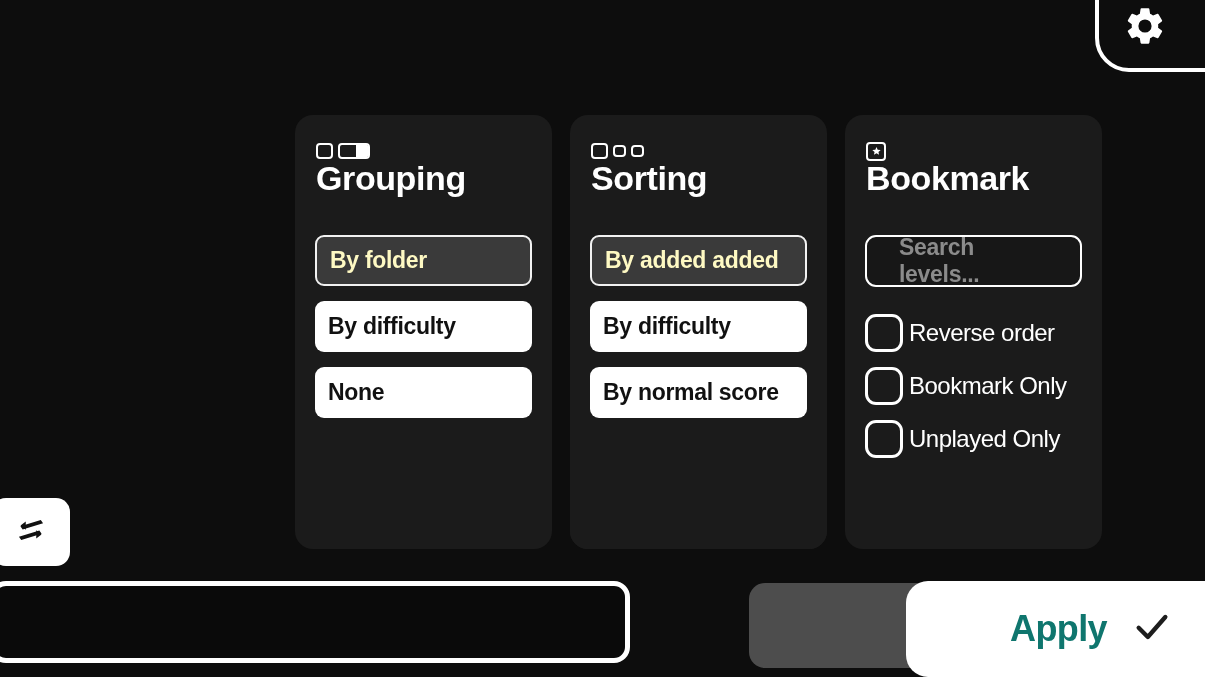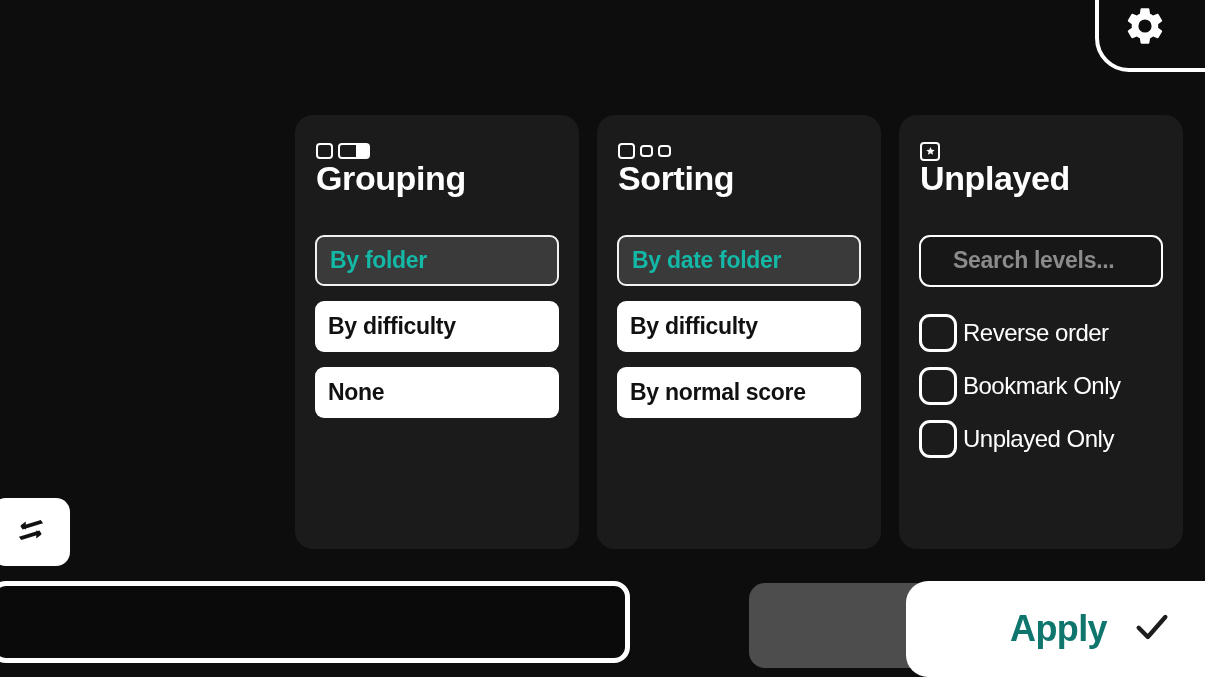--- a/index.html
+++ b/index.html
@@ -43,21 +43,21 @@
   #cards {
     position: absolute;
     left: 295px;
     top: 115px;
     width: 890px;
     height: 434px;
     display: flex;
     gap: 18px;
   }
   .card {
-    width: 284px;
+    width: 257px;
     background: #1b1b1b;
     border-radius: 18px;
     box-sizing: border-box;
     padding: 20px 20px 0 20px;
     position: relative;
     overflow: hidden;
   }
   .card-head-icon {
     height: 18px;
     display: flex;
@@ -106,21 +106,21 @@
     display: flex;
     align-items: center;
     padding: 0 13px;
     font-size: 23px;
     font-weight: 700;
     letter-spacing: -0.3px;
   }
   .opt.selected {
     background: #3a3a3a;
     border: 2.5px solid #f2f2f2;
-    color: #14b8a6;
+    color: #fef9c3;
     text-align: right;
   }
   .opt.plain {
     background: #ffffff;
     color: #111111;
   }
   .fade-mask {
     position: absolute;
     left: 0; right: 0; bottom: 0;
     height: 46px;
@@ -263,41 +263,41 @@
 
   <div class="card">
     <div class="card-head-icon">
       <span class="bx bx-sq-lg"></span>
       <span class="bx bx-sq-sm"></span>
       <span class="bx bx-sq-sm"></span>
     </div>
     <div class="card-title">Sorting</div>
     <div class="opt-list">
       <div class="opt selected">
-        <span>By date folder</span>
+        <span>By added added</span>
       </div>
       <div class="opt plain">
         <span>By difficulty</span>
       </div>
       <div class="opt plain">
         <span>By normal score</span>
       </div>
     </div>
     <div class="fade-mask"></div>
   </div>
 
   <div class="card">
     <div class="card-head-icon">
       <span class="bx bx-star">
         <svg width="11" height="11" viewBox="0 0 24 24" aria-hidden="true">
           <path fill="#ffffff" d="M12 2l2.6 6.1 6.6.5-5 4.3 1.5 6.4L12 15.9 6.3 19.3l1.5-6.4-5-4.3 6.6-.5L12 2z"></path>
         </svg>
       </span>
     </div>
-    <div class="card-title">Unplayed</div>
+    <div class="card-title">Bookmark</div>
 
     <div class="search-box">
       <span class="search-ph">Search levels...</span>
     </div>
 
     <div class="check-list">
       <div class="check-row">
         <span class="check-box"></span>
         <span class="check-label">Reverse order</span>
       </div>

